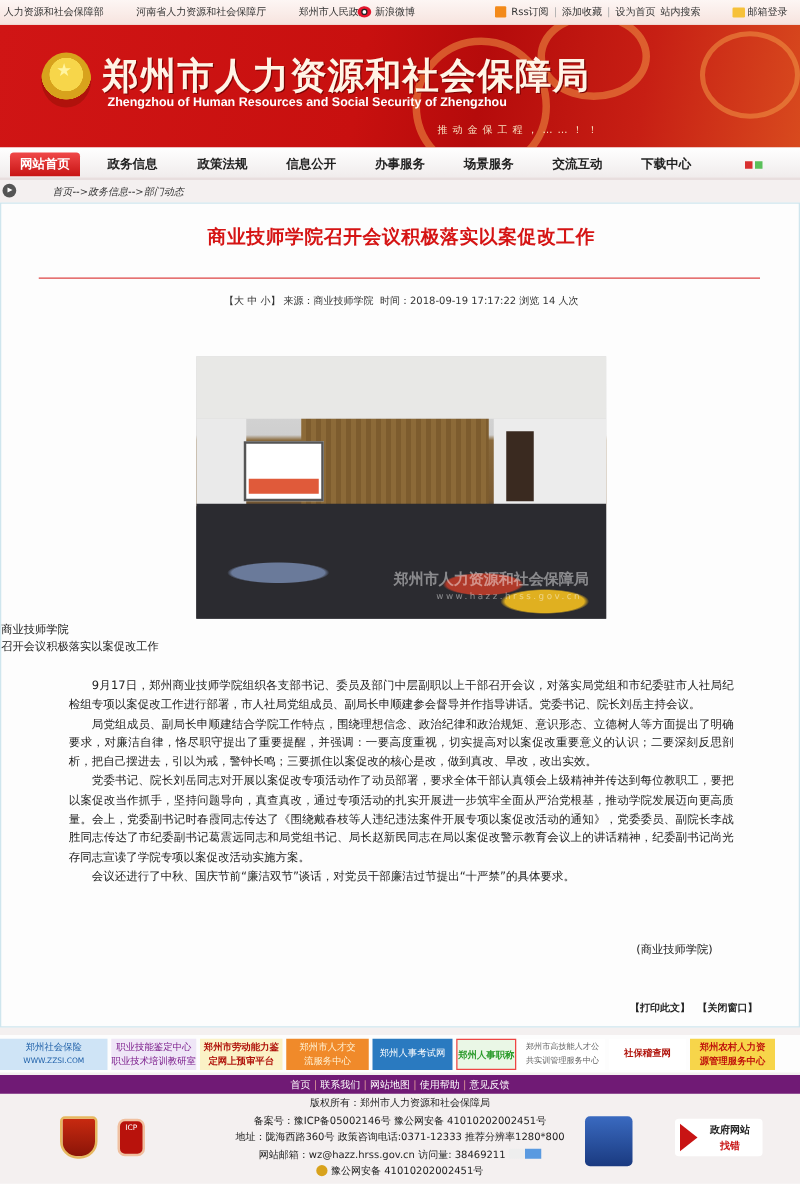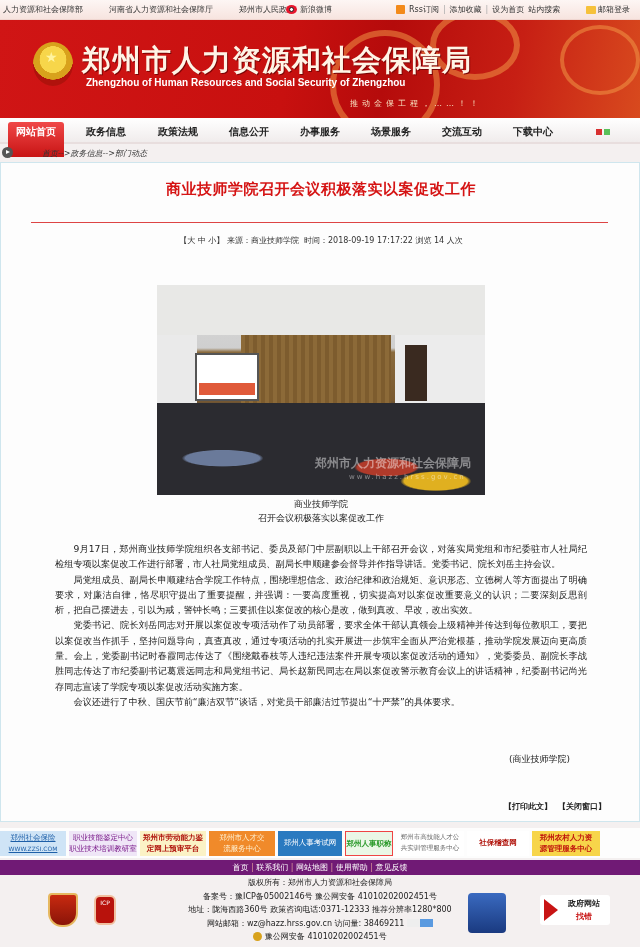--- a/index.html
+++ b/index.html
@@ -22,21 +22,21 @@
   .banner { position:absolute; left:0; top:20px; width:640px; height:98px; background:linear-gradient(100deg,#d01515 0%,#c8100f 45%,#b50b0b 60%,#c71f14 80%,#d84a1e 100%); overflow:hidden; }
   .swirl { position:absolute; border:6px solid rgba(240,150,70,0.55); border-radius:50%; }
   .emblem { position:absolute; left:33px; top:22px; width:40px; height:44px; border-radius:50%; background:radial-gradient(circle at 50% 40%,#f7d64a 0 40%,#d8a21c 41% 60%,#b0120c 61%); }
   .emblem:after { content:"★"; position:absolute; left:12px; top:7px; color:#fff4a0; font-size:14px; }
   .banner .cn { position:absolute; left:82px; top:21px; font-size:29px; font-weight:bold; color:#fff4e6; letter-spacing:1px; font-family:"DejaVu Serif",serif; text-shadow:1px 1px 0 #7a0505; }
   .banner .en { position:absolute; left:86px; top:57px; font-size:10px; font-weight:bold; color:#fff; font-family:"Liberation Sans",sans-serif; }
   .banner .slogan { position:absolute; left:350px; top:78px; font-size:8px; color:#f8e2c0; letter-spacing:4px; }
 
   
   .nav { position:absolute; left:0; top:118px; width:640px; height:26px; background:linear-gradient(#ffffff,#f0ecec); border-bottom:2px solid #e8dede; }
-  .nav-item { position:absolute; top:4px; height:35px; font-size:10px; font-weight:bold; color:#222; text-align:center; line-height:19px; }
+  .nav-item { position:absolute; top:4px; height:19px; font-size:10px; font-weight:bold; color:#222; text-align:center; line-height:19px; }
   .nav-item.active { background:linear-gradient(#f04848,#c81414); color:#fff; border-radius:3px 3px 0 0; width:56px; }
   .nav .flags { position:absolute; left:596px; top:11px; display:flex; gap:2px; }
   .flag { width:6px; height:6px; }
 
   
   .crumb { position:absolute; left:0; top:146px; width:640px; height:14px; font-size:8px; color:#333;font-style:italic; }
   .crumb-ic { position:absolute; left:2px; top:1px; width:11px; height:11px; border-radius:50%; background:#555; }
   .crumb-ic:after { content:""; position:absolute; left:4px; top:3px; border-left:4px solid #fff; border-top:2.5px solid transparent; border-bottom:2.5px solid transparent; }
   .crumb .txt { position:absolute; left:42px; top:2px; }
 
@@ -49,21 +49,21 @@
   .photo .ceiling { position:absolute; left:0; top:0; width:100%; height:50px; background:#e8e8e6; }
   .photo .curtain { position:absolute; left:84px; top:50px; width:150px; height:70px; background:repeating-linear-gradient(90deg,#8c6a38 0 4px,#7d5c2e 4px 8px); }
   .photo .screen { position:absolute; left:38px; top:68px; width:64px; height:48px; background:#fff; border:2px solid #555; }
   .photo .screen:after { content:""; position:absolute; left:2px; bottom:4px; width:56px; height:12px; background:#e05a3a; }
   .photo .wallL { position:absolute; left:0; top:50px; width:40px; height:70px; background:#eaeaea; }
   .photo .wallR { position:absolute; right:0; top:50px; width:90px; height:70px; background:#ececec; }
   .photo .door { position:absolute; right:58px; top:60px; width:22px; height:56px; background:#3a2a20; }
   .photo .crowd { position:absolute; left:0; top:118px; width:100%; height:92px; background:radial-gradient(ellipse at 20% 60%,#6a7a9a 0 10%,transparent 11%),radial-gradient(ellipse at 70% 70%,#b03a2a 0 9%,transparent 10%),radial-gradient(ellipse at 85% 85%,#e0b020 0 8%,transparent 9%),#2b2b30; }
   .photo .wm { position:absolute; left:158px; top:170px; font-size:12px; font-weight:bold; color:rgba(255,255,255,0.45); font-family:"DejaVu Serif",serif; }
   .photo .wm2 { position:absolute; left:192px; top:188px; font-size:7px; color:rgba(255,255,255,0.45); letter-spacing:2px; }
-  .caption { position:absolute; left:0; width:640px; text-align:center; font-size:9px; color:#222; font-family:Liberation Serif, serif; line-height:14px; }
+  .caption { position:absolute; left:0; width:640px; font-size:9px; color:#222; font-family:Liberation Mono, monospace; line-height:14px; }
   .body { position:absolute; left:54px; top:378px; width:532px; font-size:9.2px; line-height:15.3px; color:#222; }
   .body p { text-indent:2em; text-align:justify; }
   .source { position:absolute; left:508px; top:590px; font-size:9px; }
   .actions { position:absolute; left:503px; top:638px; font-size:8px; font-weight:bold; display:flex; gap:6px; }
 
   
   .links { position:absolute; left:0; top:828px; width:640px; height:30px; display:flex; gap:3px; padding:3px 0 0 0; background:#fdfdfd; }
   .lk { height:25px; font-size:7.5px; line-height:11px; text-align:center; padding-top:1px; }
 
   
@@ -161,21 +161,21 @@
     <p>会议还进行了中秋、国庆节前“廉洁双节”谈话，对党员干部廉洁过节提出“十严禁”的具体要求。</p>
   </div>
   <div class="source">(商业技师学院)</div>
   <div class="actions">
     <a>【打印此文】</a>
     <a>【关闭窗口】</a>
   </div>
 </div>
 
 <div class="links">
-  <a class="lk" style="width:66px;background:#cfe4f6;color:#1d5fa8;text-decoration:underline;">
+  <a class="lk" style="width:86px;background:#cfe4f6;color:#1d5fa8;">
       <div>郑州社会保险</div>
       <div style="font-size:6px;">WWW.ZZSI.COM</div>
     </a>
   <a class="lk" style="width:68px;background:#efe6f7;color:#7a1a8a;">
       <div>职业技能鉴定中心</div>
       <div>职业技术培训教研室</div>
     </a>
   <a class="lk" style="width:66px;background:#fbf2c6;color:#b0140c;font-weight:bold;">
       <div>郑州市劳动能力鉴</div>
       <div>定网上预审平台</div>

